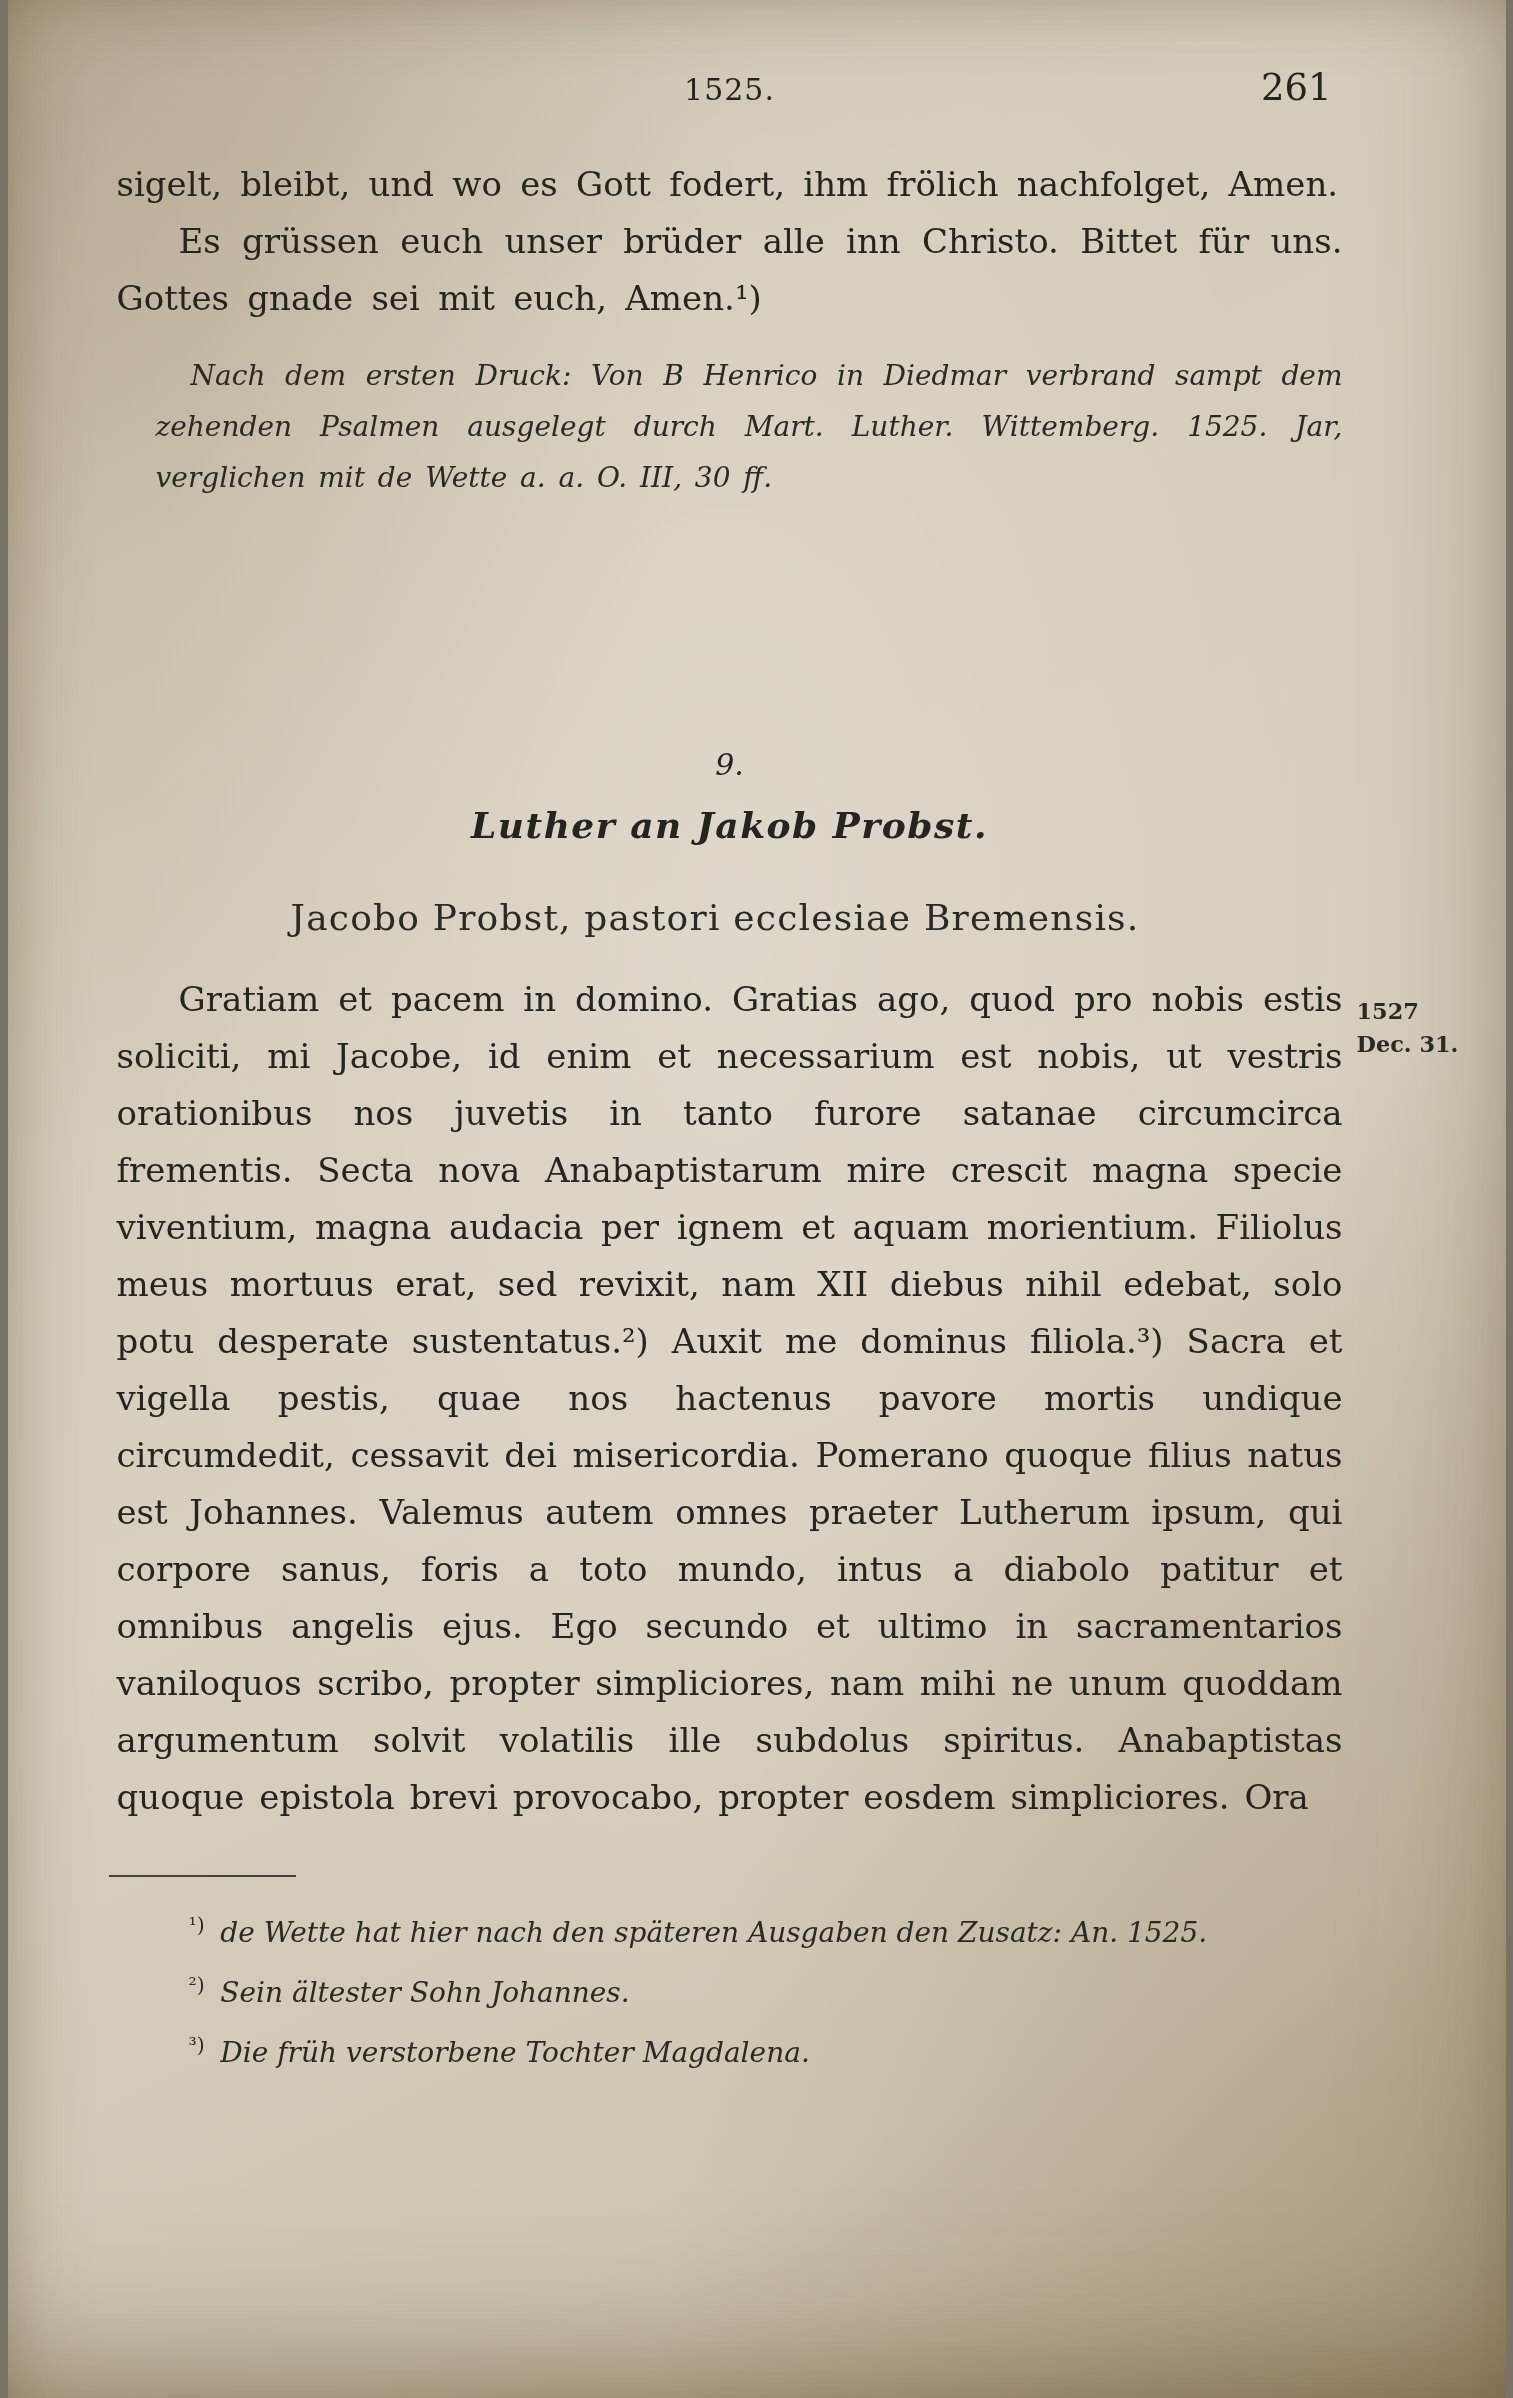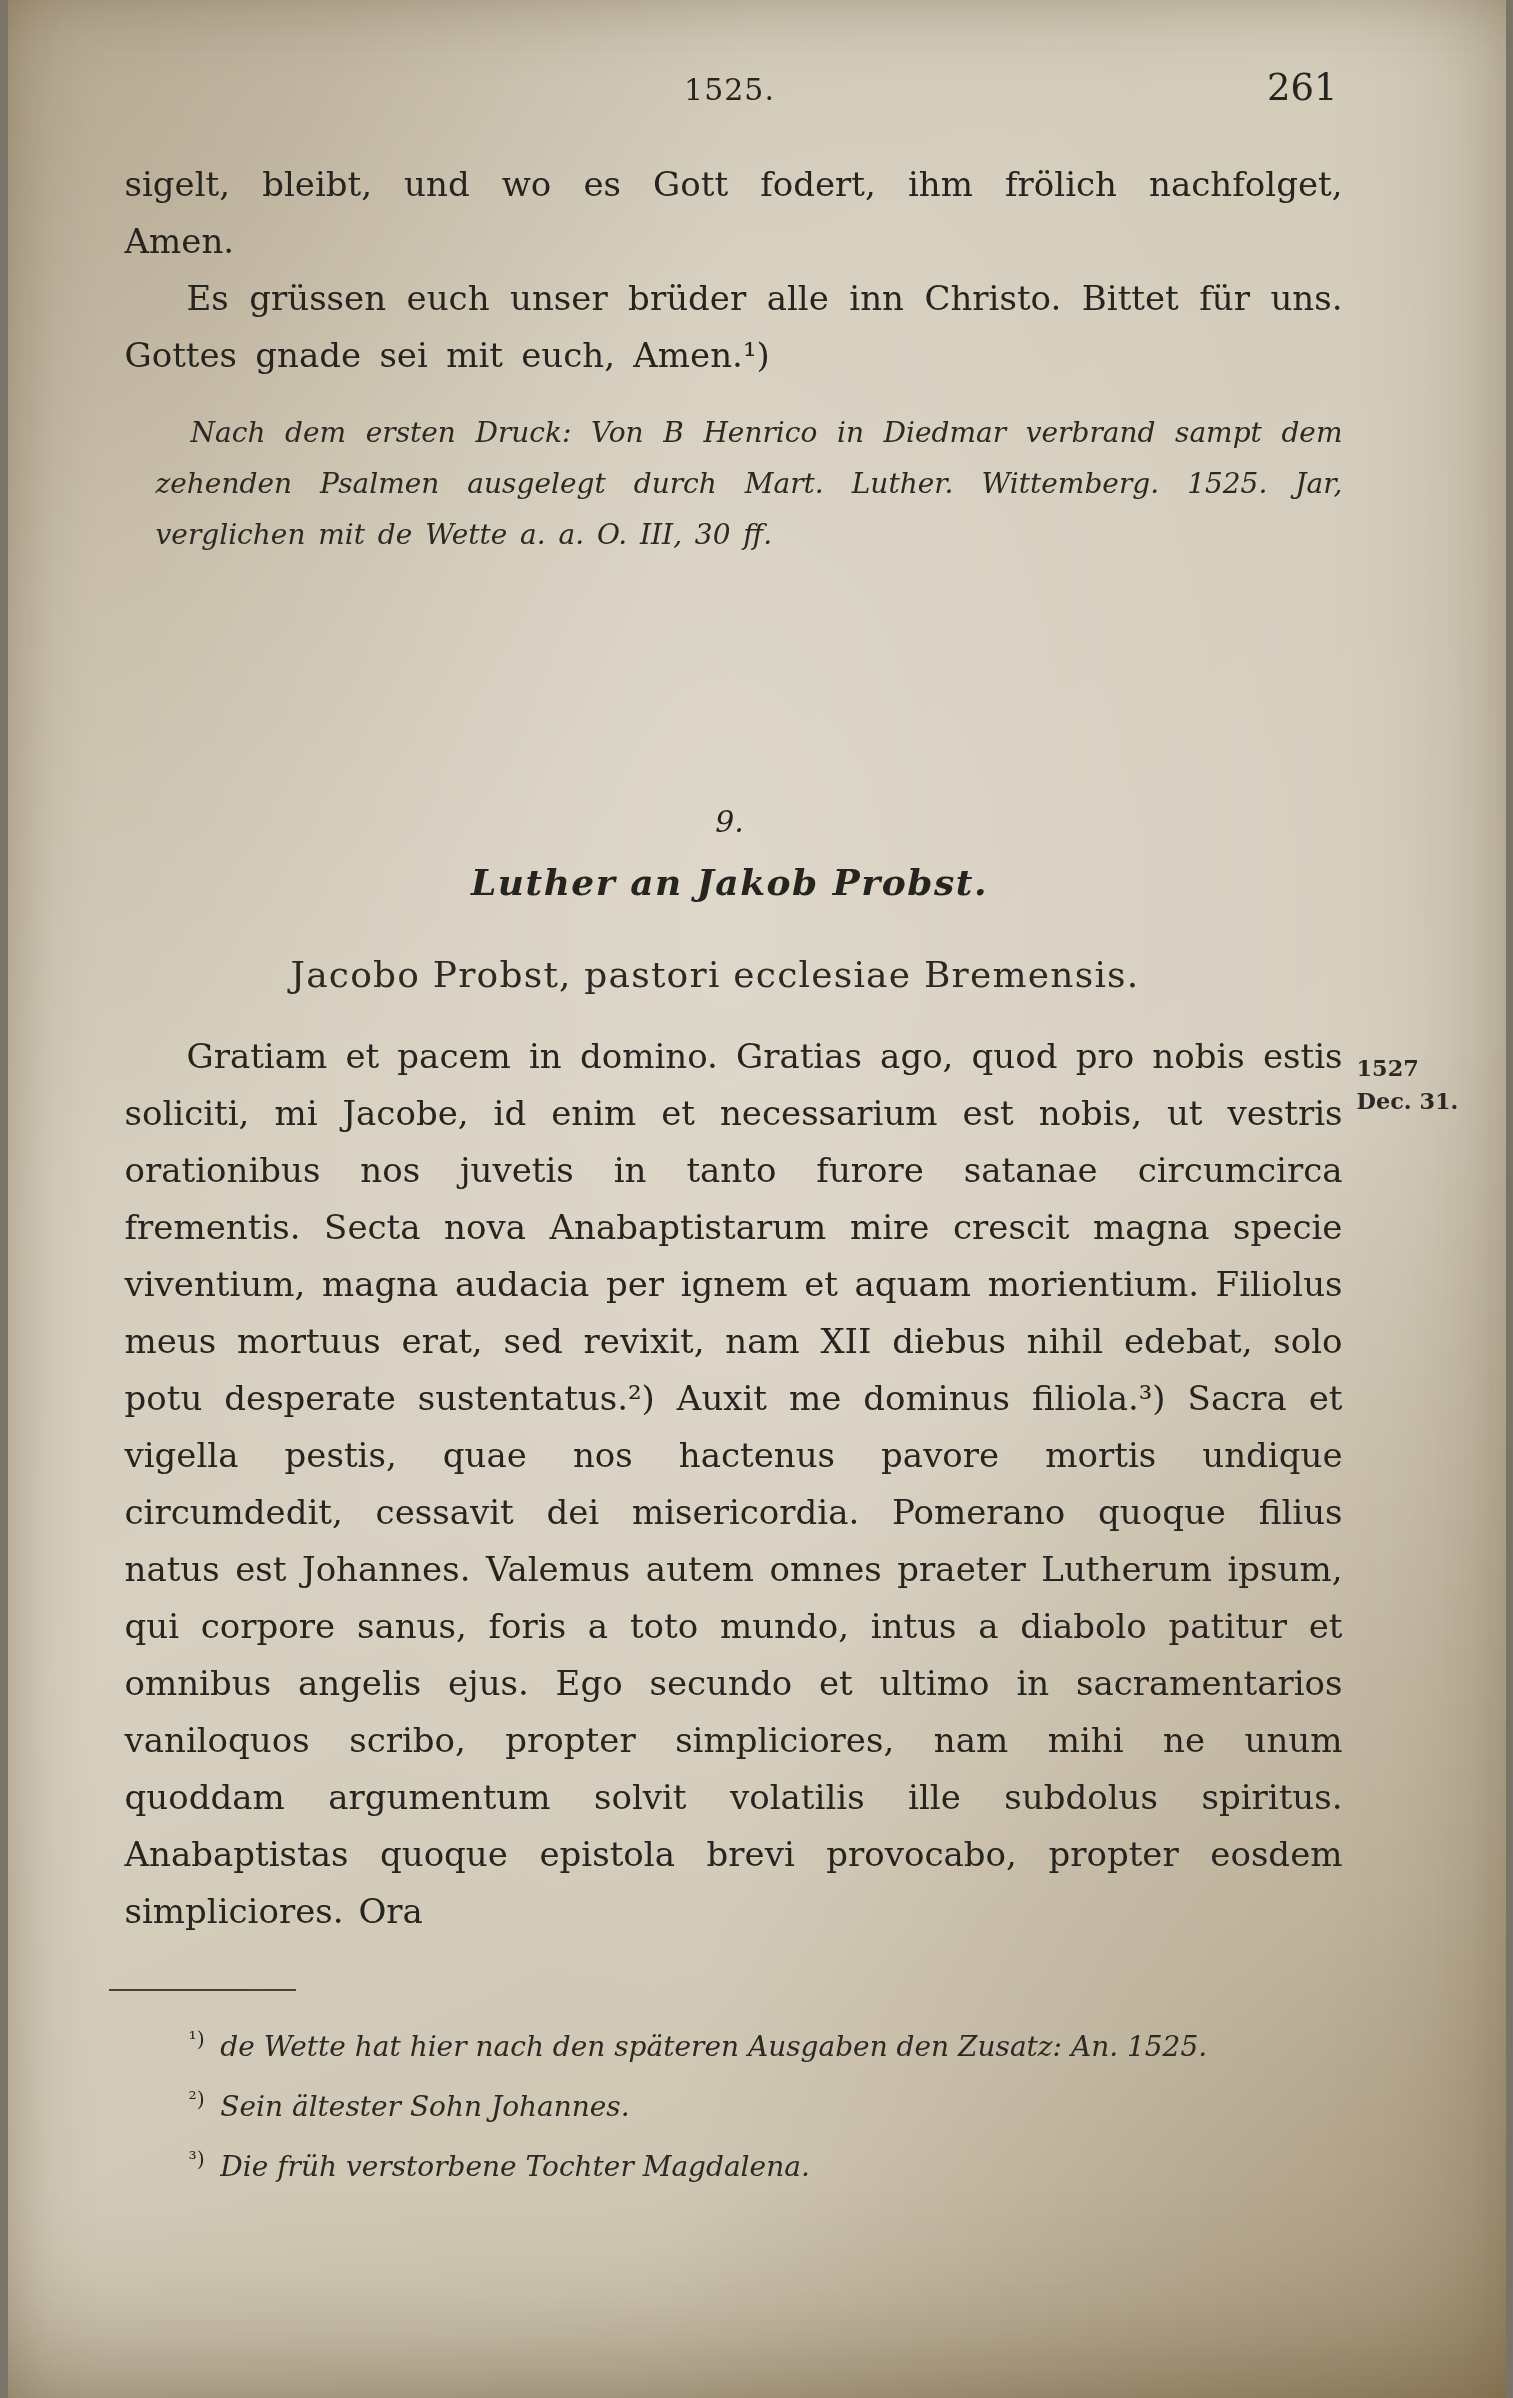--- a/index.html
+++ b/index.html
@@ -37,30 +37,29 @@
   }
   .running-year {
     position: absolute;
     left: 50%;
     transform: translateX(-50%);
     font-size: 30px;
     letter-spacing: 1px;
   }
   .page-number {
     position: absolute;
-    right: 5px;
+    right: 11px;
     top: -5.9px;
     font-size: 37px;
   }
   .body-text {
     font-size: 34px;
     line-height: 57px;
     text-align: justify;
     word-spacing: 0.22em;
-    margin-left: 8px;
   }
   .continuation { margin-top: 33px; }
   .indented { text-indent: 62px; }
   .source-note {
     margin: 23.4px 0 0 39px;
     font-style: italic;
     font-size: 28px;
     line-height: 51px;
     text-align: justify;
     text-indent: 35px;

